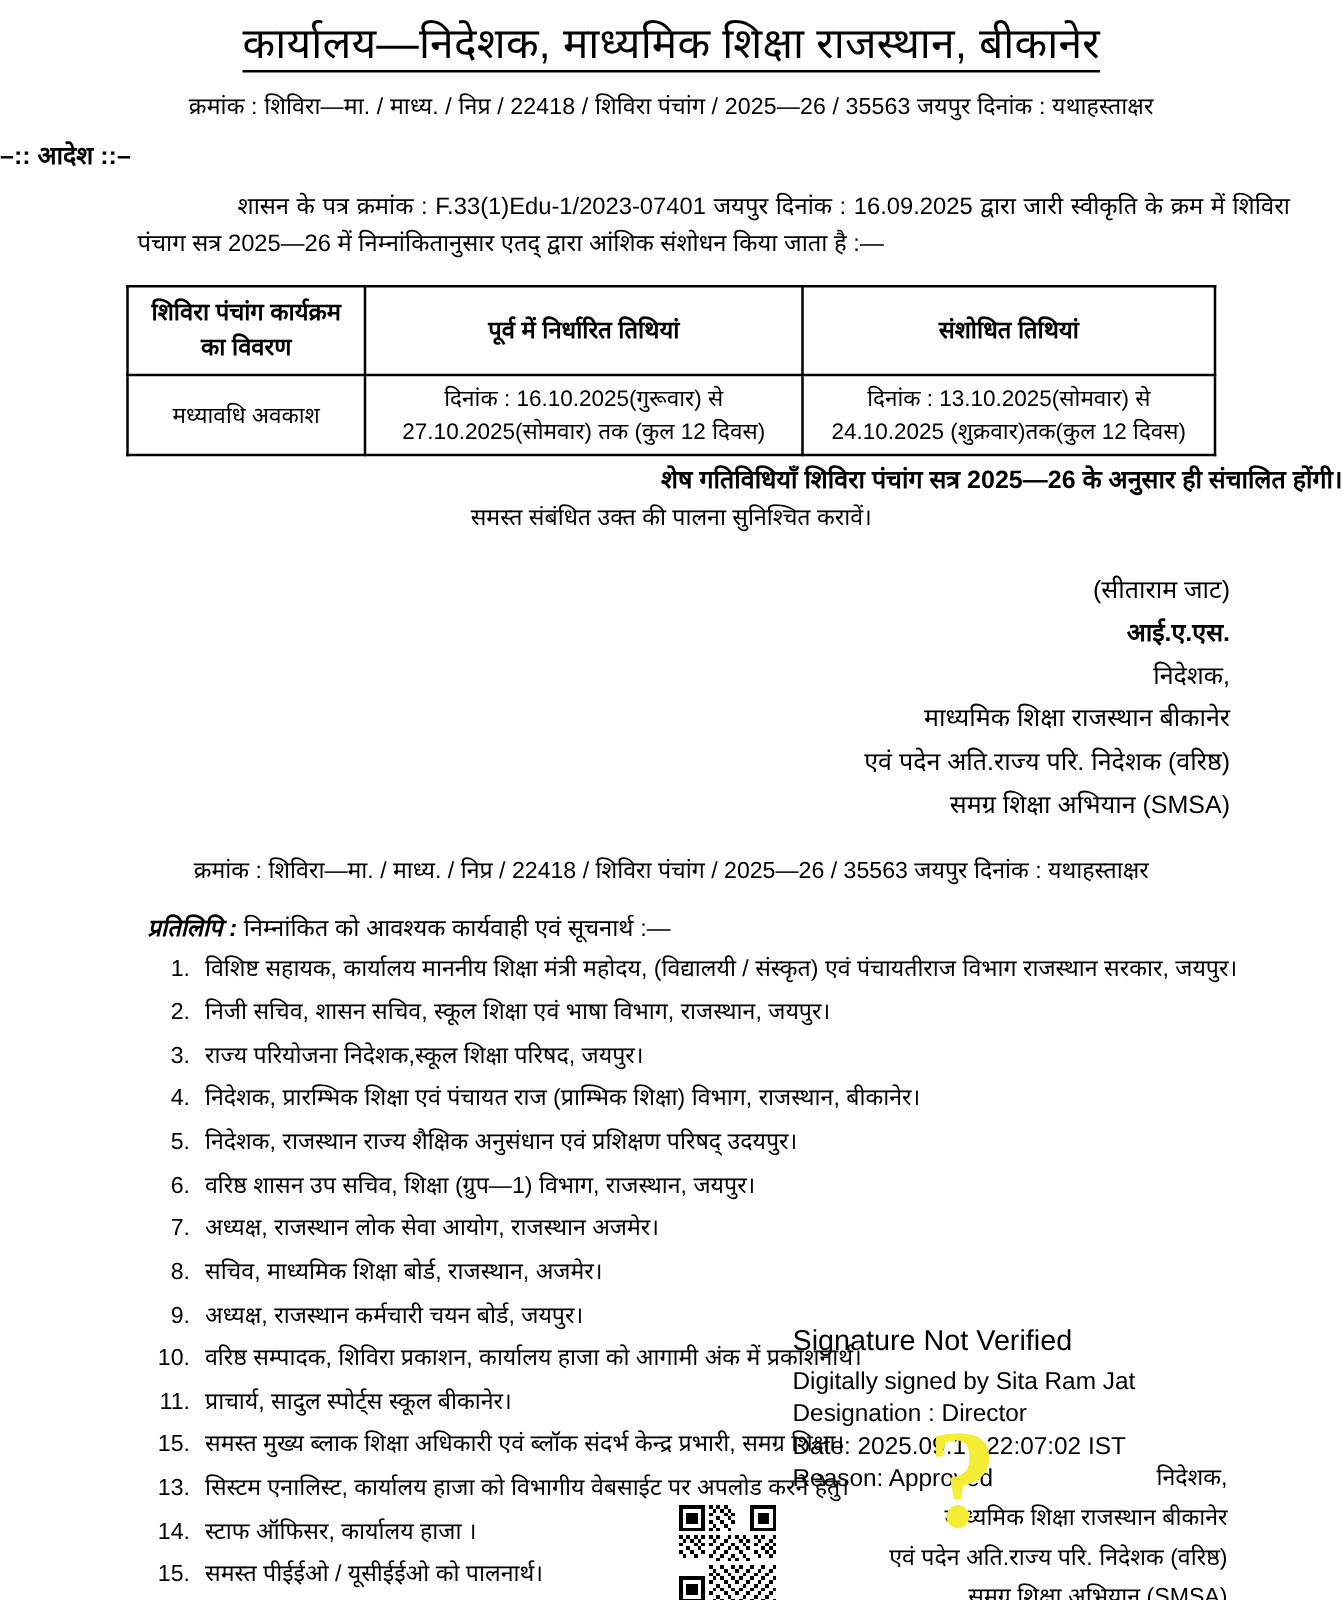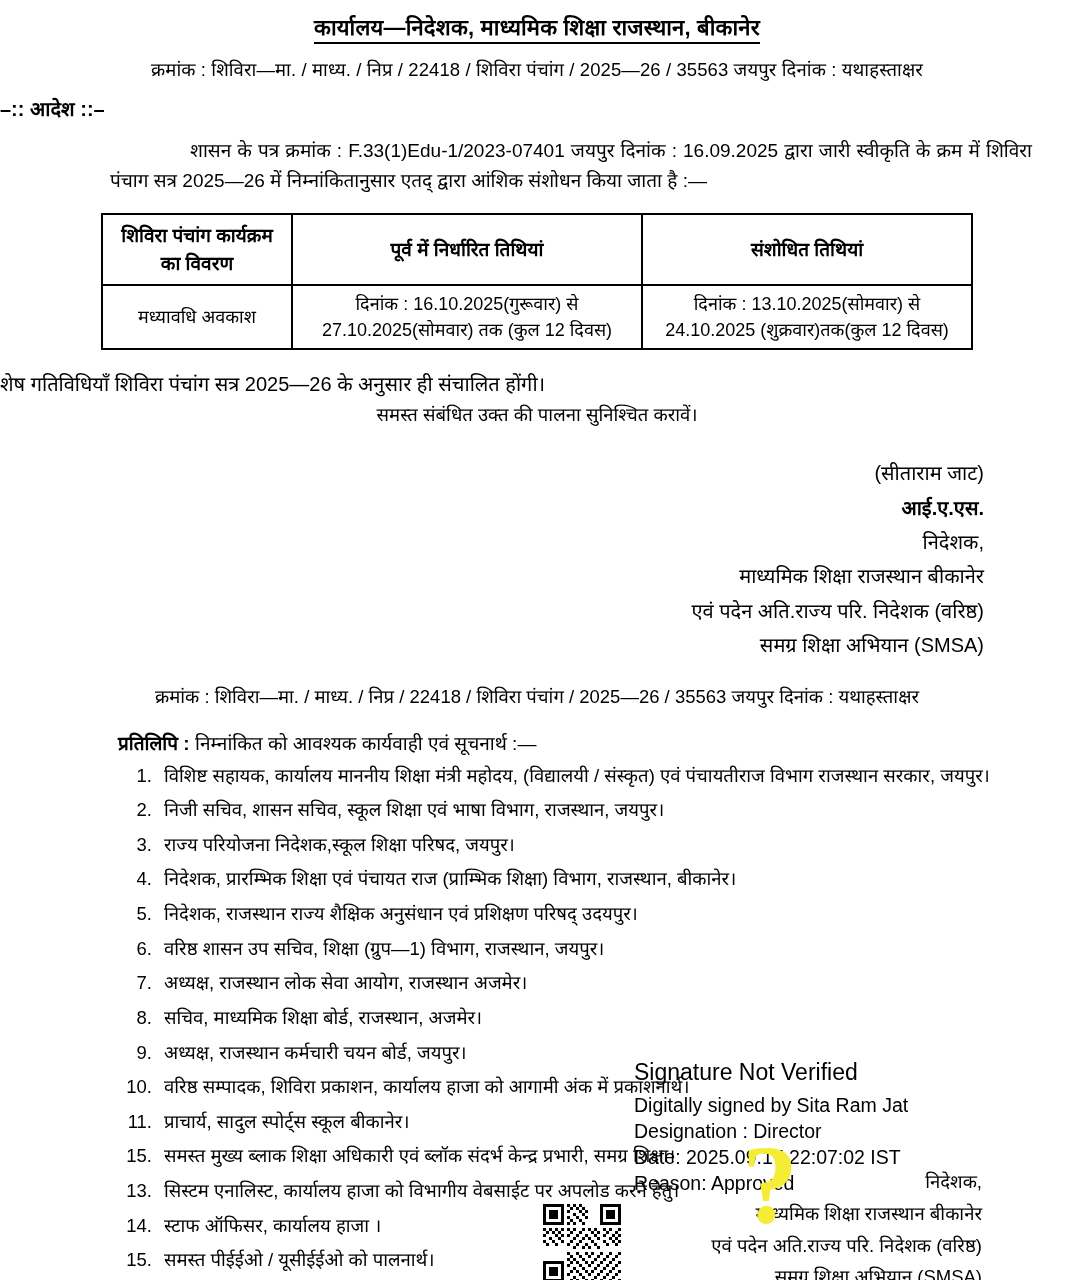--- a/index.html
+++ b/index.html
@@ -19,22 +19,22 @@
     position: relative;
     width: 1074px;
     height: 1280px;
     padding: 0;
     box-sizing: border-box;
   }
 
   
   .doc-title {
     text-align: center;
-    font-size: 22px;
-    font-weight: 700;
+    font-size: 34px;
+    font-weight: 400;
     letter-spacing: 0.2px;
     margin: 14px 0 0 0;
     padding: 0 40px;
     line-height: 1.25;
   }
   .doc-title span {
     border-bottom: 2px solid #000;
     padding-bottom: 2px;
   }
 
@@ -79,24 +79,24 @@
     font-weight: 700;
     font-size: 19px;
     padding: 7px 6px;
   }
   col.c1 { width: 190px; }
   col.c2 { width: 350px; }
   col.c3 { width: 330px; }
   td.row-label { font-size: 18px; }
 
   .after-table-1 {
-    text-align: left;
+    text-align: right;
     font-size: 20px;
-    font-weight: 400;
-    margin-top: 20px;
+    font-weight: 700;
+    margin-top: 4px;
   }
   .after-table-2 {
     text-align: center;
     font-size: 18.5px;
     margin-top: 4px;
   }
 
   
   .sign-block {
     margin-top: 30px;
@@ -111,21 +111,21 @@
     text-align: center;
     font-size: 18.5px;
     margin-top: 20px;
   }
 
   
   .copy-head {
     margin: 22px 0 0 118px;
     font-size: 19px;
   }
-  .copy-head b { font-weight: 700; }
+  .copy-head b { font-weight: 700; font-style: italic; }
 
   ol.copies {
     margin: 6px 40px 0 118px;
     padding: 0;
     list-style: none;
     font-size: 18.5px;
     line-height: 1.52;
   }
   ol.copies li {
     position: relative;

